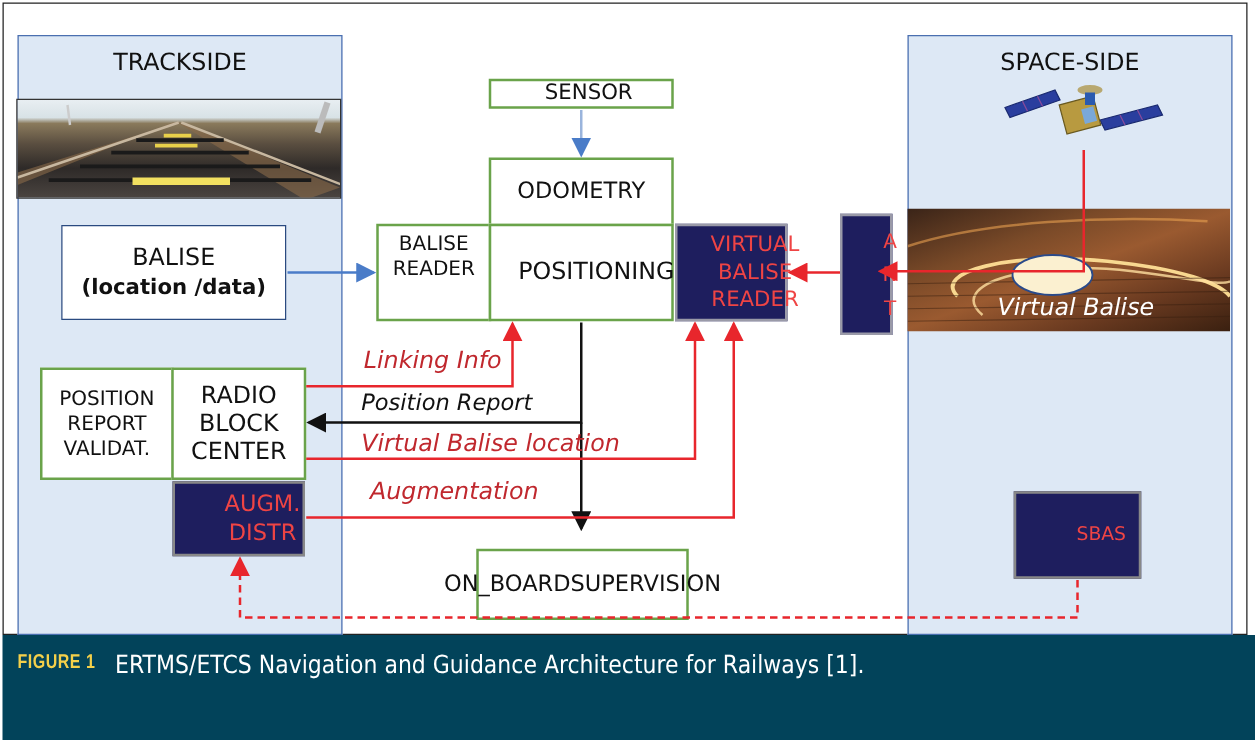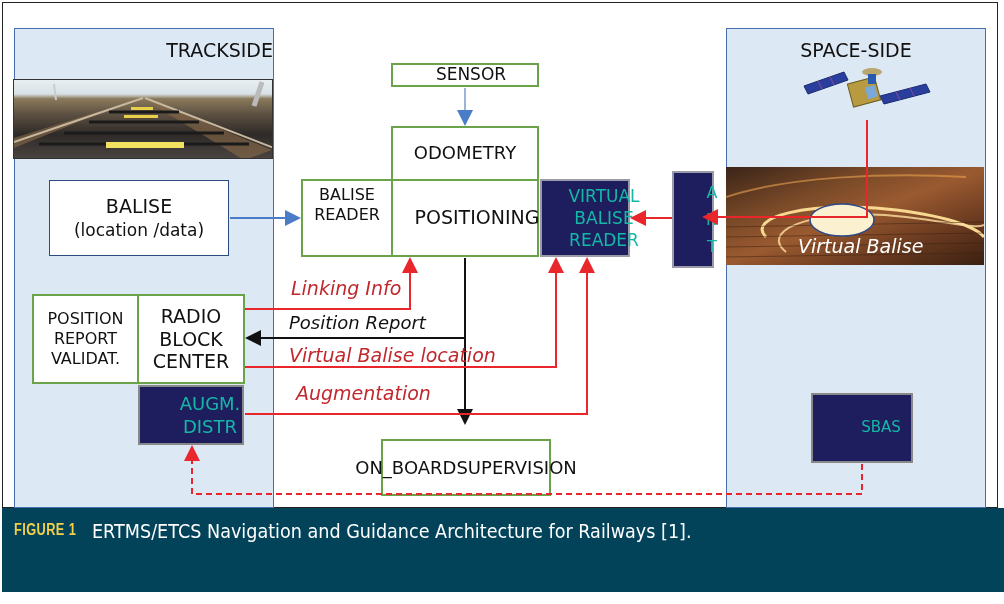--- a/index.html
+++ b/index.html
@@ -1,37 +1,37 @@
 <!DOCTYPE html>
 <html><head>
 <meta charset="utf-8">
 <style>
   html,body{margin:0;padding:0;background:#ffffff;}
   body{width:1004px;height:604px;position:relative;overflow:hidden;font-family:"DejaVu Sans","Liberation Sans",sans-serif;}
   .frame{position:absolute;left:2px;top:2px;width:996px;height:506px;border:1.5px solid #222;box-sizing:border-box;background:#fff;}
   .panel{position:absolute;background:#dde8f5;border:1.5px solid #4a6fb0;box-sizing:border-box;}
   .panel-title{position:absolute;left:0;right:0;text-align:center;font-size:19px;color:#111;}
   .box{position:absolute;box-sizing:border-box;border:2px solid #6aa34a;background:#fff;display:flex;align-items:center;justify-content:center;text-align:center;color:#111;line-height:1.25;}
-  .dark{position:absolute;box-sizing:border-box;background:#1e1e5e;border:2px solid #9a9aa8;color:#14b8a6;display:flex;align-items:center;justify-content:center;text-align:center;line-height:1.3;padding-left:38px;}
+  .dark{position:absolute;box-sizing:border-box;background:#1e1e5e;border:2px solid #9a9aa8;color:#ef4444;display:flex;align-items:center;justify-content:center;text-align:center;line-height:1.3;padding-left:38px;}
   .whitebox{position:absolute;box-sizing:border-box;border:1.5px solid #2a4a80;background:#fff;display:flex;align-items:center;justify-content:center;text-align:center;color:#111;}
   .lbl{position:absolute;font-style:italic;font-size:19px;white-space:nowrap;}
   .red{color:#c0282e;}
   .blk{color:#111;}
   svg.wires{position:absolute;left:0;top:0;width:1004px;height:604px;pointer-events:none;}
   .caption{position:absolute;left:2px;top:508px;width:998px;height:84px;background:#02435a;padding-left:11px;}
   .cap-fig{position:absolute;left:12px;top:13px;font-family:"Liberation Sans",sans-serif;font-weight:bold;color:#f4d04a;font-size:16px;letter-spacing:0.5px;transform:scaleX(0.8);transform-origin:left;}
   .cap-text{position:absolute;left:90px;top:11px;color:#fff;font-size:20px;transform:scaleX(0.88);transform-origin:left;white-space:nowrap;}
 </style>
 </head>
 <body>
 
 <div class="frame"></div>
 
 <div class="panel" style="left:14px;top:28px;width:260px;height:480px;">
-  <div class="panel-title" style="top:10px;text-align:right;">TRACKSIDE</div>
+  <div class="panel-title" style="top:10px;">TRACKSIDE</div>
 </div>
 <div style="position:absolute;left:13px;top:79px;width:260px;height:80px;border:1px solid #333;box-sizing:border-box;overflow:hidden;background:linear-gradient(#e8eef2 0%,#d8e2e6 18%,#8a7a5c 24%,#5a4e40 45%,#2e2a28 70%,#4a4440 100%);">
   <svg width="260" height="80" viewBox="0 0 260 80">
     <polygon points="128,18 132,18 258,70 230,80" fill="#8a6a4a" opacity="0.6"></polygon>
     <polygon points="128,18 124,18 0,68 0,58" fill="#8a6a4a" opacity="0.6"></polygon>
     <line x1="129" y1="18" x2="0" y2="62" stroke="#c8b8a0" stroke-width="2"></line>
     <line x1="131" y1="18" x2="260" y2="68" stroke="#c8b8a0" stroke-width="2"></line>
     <g stroke="#1a1a1a" stroke-width="3">
       <line x1="95" y1="32" x2="165" y2="32"></line>
       <line x1="75" y1="42" x2="185" y2="42"></line>
@@ -40,21 +40,21 @@
     </g>
     <rect x="117" y="27" width="22" height="3" fill="#e8d04a"></rect>
     <rect x="110" y="35" width="34" height="3" fill="#e8d04a"></rect>
     <rect x="92" y="62" width="78" height="6" fill="#f2e060"></rect>
     <line x1="248" y1="2" x2="240" y2="26" stroke="#bbb" stroke-width="5"></line>
     <line x1="40" y1="4" x2="42" y2="20" stroke="#ccc" stroke-width="2"></line>
   </svg>
 </div>
 <div class="whitebox" style="left:49px;top:180px;width:180px;height:76px;flex-direction:column;font-size:19px;line-height:1.35;">
   <span>BALISE</span>
-  <span style="font-size:17px;">(location /data)</span>
+  <span style="font-size:17px;font-weight:bold;">(location /data)</span>
 </div>
 <div class="box" style="left:32px;top:294px;width:107px;height:90px;flex-direction:column;font-size:16px;">
   <span>POSITION</span>
   <span>REPORT</span>
   <span>VALIDAT.</span>
 </div>
 <div class="box" style="left:137px;top:294px;width:108px;height:90px;flex-direction:column;font-size:19px;line-height:1.2;">
   <span>RADIO</span>
   <span>BLOCK</span>
   <span>CENTER</span>

